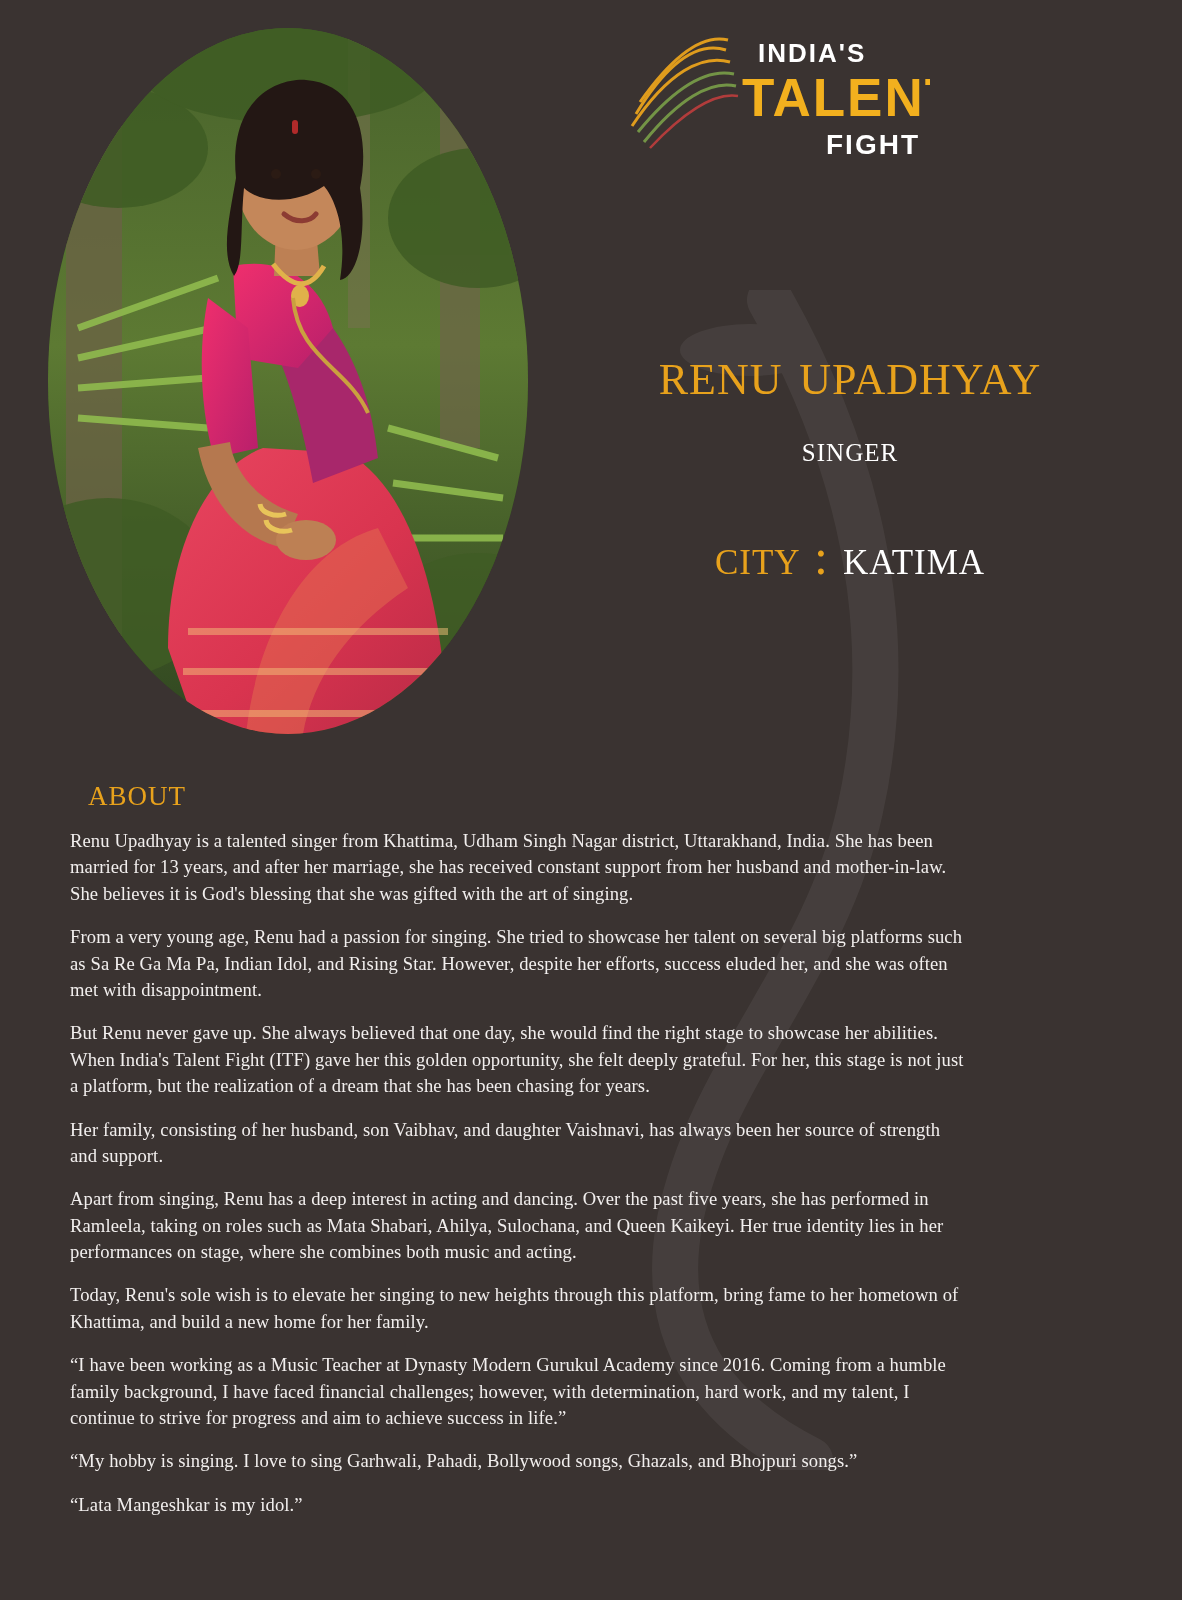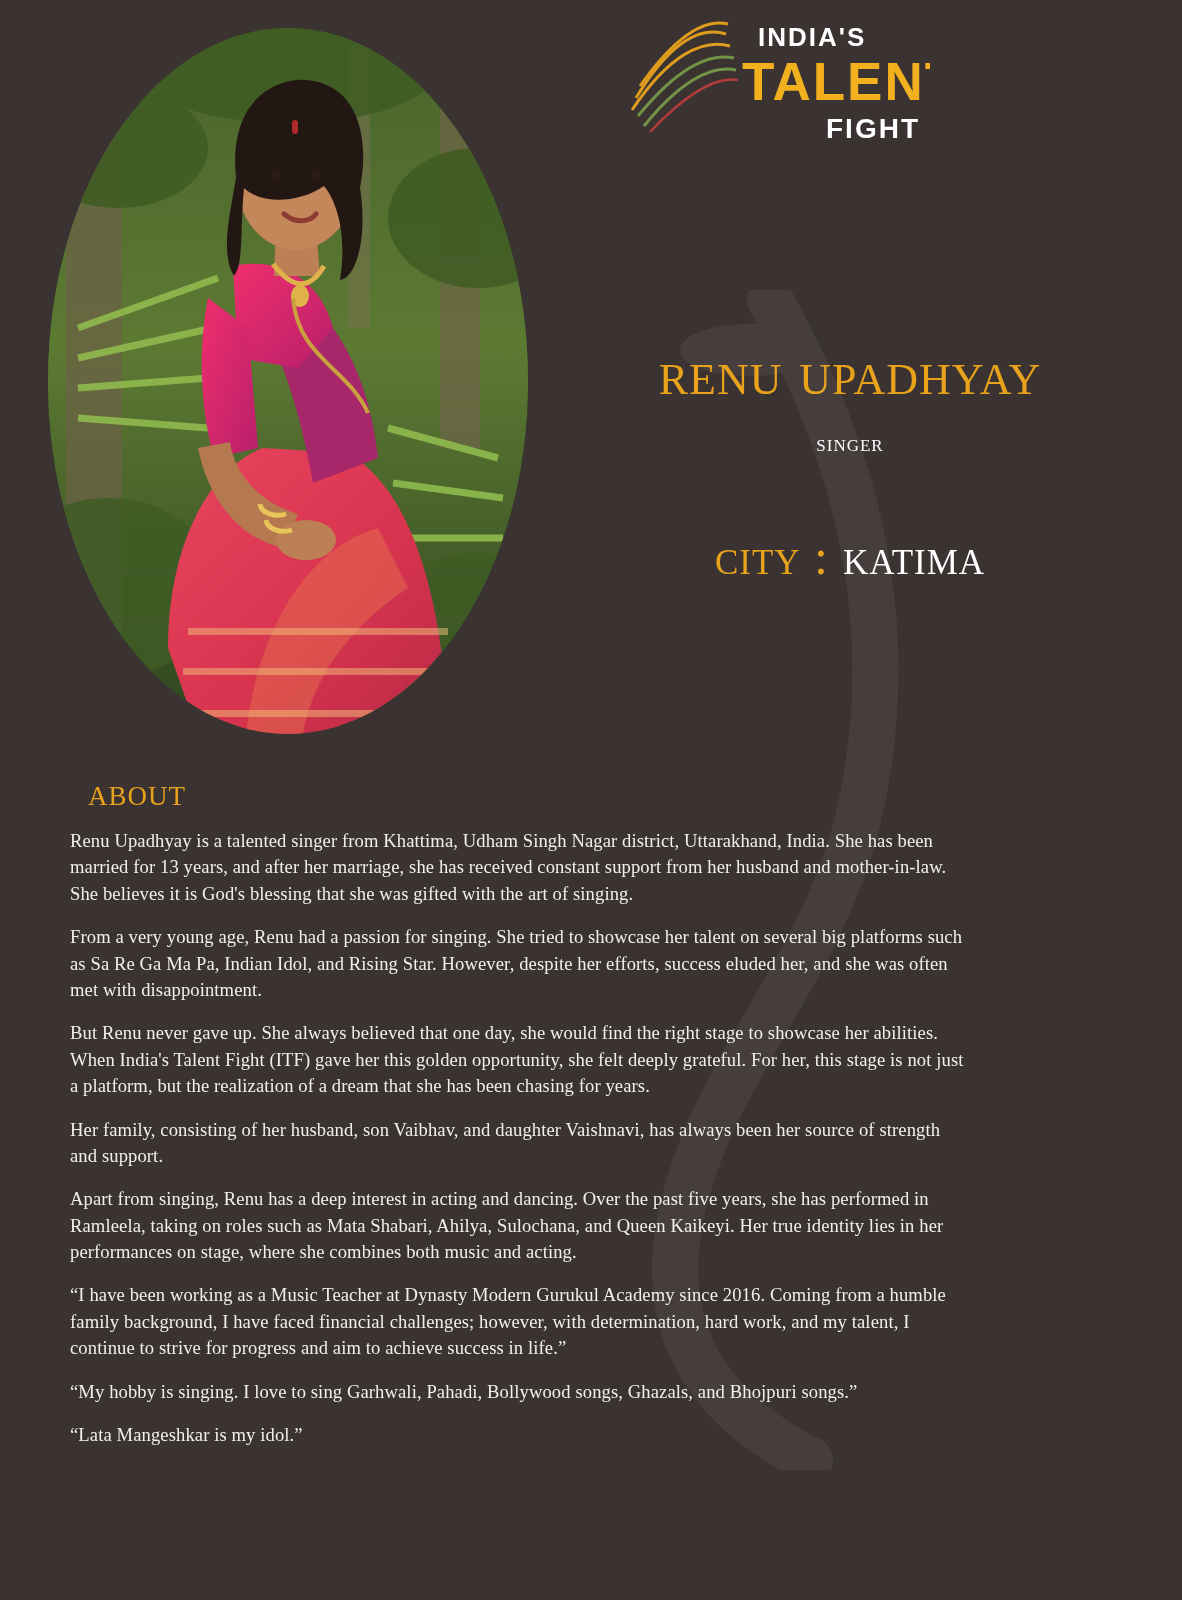--- a/index.html
+++ b/index.html
@@ -49,21 +49,21 @@
     overflow: hidden;
     background: #2f4220;
   }
 
   
   .photo-frame svg { display: block; width: 100%; height: 100%; }
 
   .logo {
     position: absolute;
     right: 252px;
-    top: 12px;
+    top: 28px;
     width: 300px;
     height: 140px;
   }
   .logo svg { width: 100%; height: 100%; display:block; }
 
   .name-block {
     position: absolute;
     left: 540px;
     top: 330px;
     width: 620px;
@@ -74,21 +74,21 @@
     letter-spacing: 1px;
     color: #e8a21c;
     font-variant: small-caps;
     text-transform: lowercase;
     line-height: 1.05;
     margin: 10px;
     font-weight: normal;
   }
   .artist-name::first-letter { font-size: 1em; }
   .artist-role {
-    font-size: 24px;
+    font-size: 35px;
     color: #ffffff;
     font-variant: small-caps;
     text-transform: lowercase;
     margin-top: 24px;
     letter-spacing: 1px;
   }
   .city-line {
     position: absolute;
     left: 540px;
     top: 528px;
@@ -257,19 +257,20 @@
   </div>
 
   <div class="about-wrap">
     <div class="about-title">About</div>
     <div class="about-body">
       <p>Renu Upadhyay is a talented singer from Khattima, Udham Singh Nagar district, Uttarakhand, India. She has been married for 13 years, and after her marriage, she has received constant support from her husband and mother-in-law. She believes it is God's blessing that she was gifted with the art of singing.</p>
       <p>From a very young age, Renu had a passion for singing. She tried to showcase her talent on several big platforms such as Sa Re Ga Ma Pa, Indian Idol, and Rising Star. However, despite her efforts, success eluded her, and she was often met with disappointment.</p>
       <p>But Renu never gave up. She always believed that one day, she would find the right stage to showcase her abilities. When India's Talent Fight (ITF) gave her this golden opportunity, she felt deeply grateful. For her, this stage is not just a platform, but the realization of a dream that she has been chasing for years.</p>
       <p>Her family, consisting of her husband, son Vaibhav, and daughter Vaishnavi, has always been her source of strength and support.</p>
       <p>Apart from singing, Renu has a deep interest in acting and dancing. Over the past five years, she has performed in Ramleela, taking on roles such as Mata Shabari, Ahilya, Sulochana, and Queen Kaikeyi. Her true identity lies in her performances on stage, where she combines both music and acting.</p>
+      <p>Today, Renu's sole wish is to elevate her singing to new heights through this platform, bring fame to her hometown of Khattima, and build a new home for her family.</p>
       <p>“I have been working as a Music Teacher at Dynasty Modern Gurukul Academy since 2016. Coming from a humble family background, I have faced financial challenges; however, with determination, hard work, and my talent, I continue to strive for progress and aim to achieve success in life.”</p>
       <p>“My hobby is singing. I love to sing Garhwali, Pahadi, Bollywood songs, Ghazals, and Bhojpuri songs.”</p>
       <p class="tight">“Lata Mangeshkar is my idol.”</p>
     </div>
   </div>
 
 </div>
 
 </body></html>

